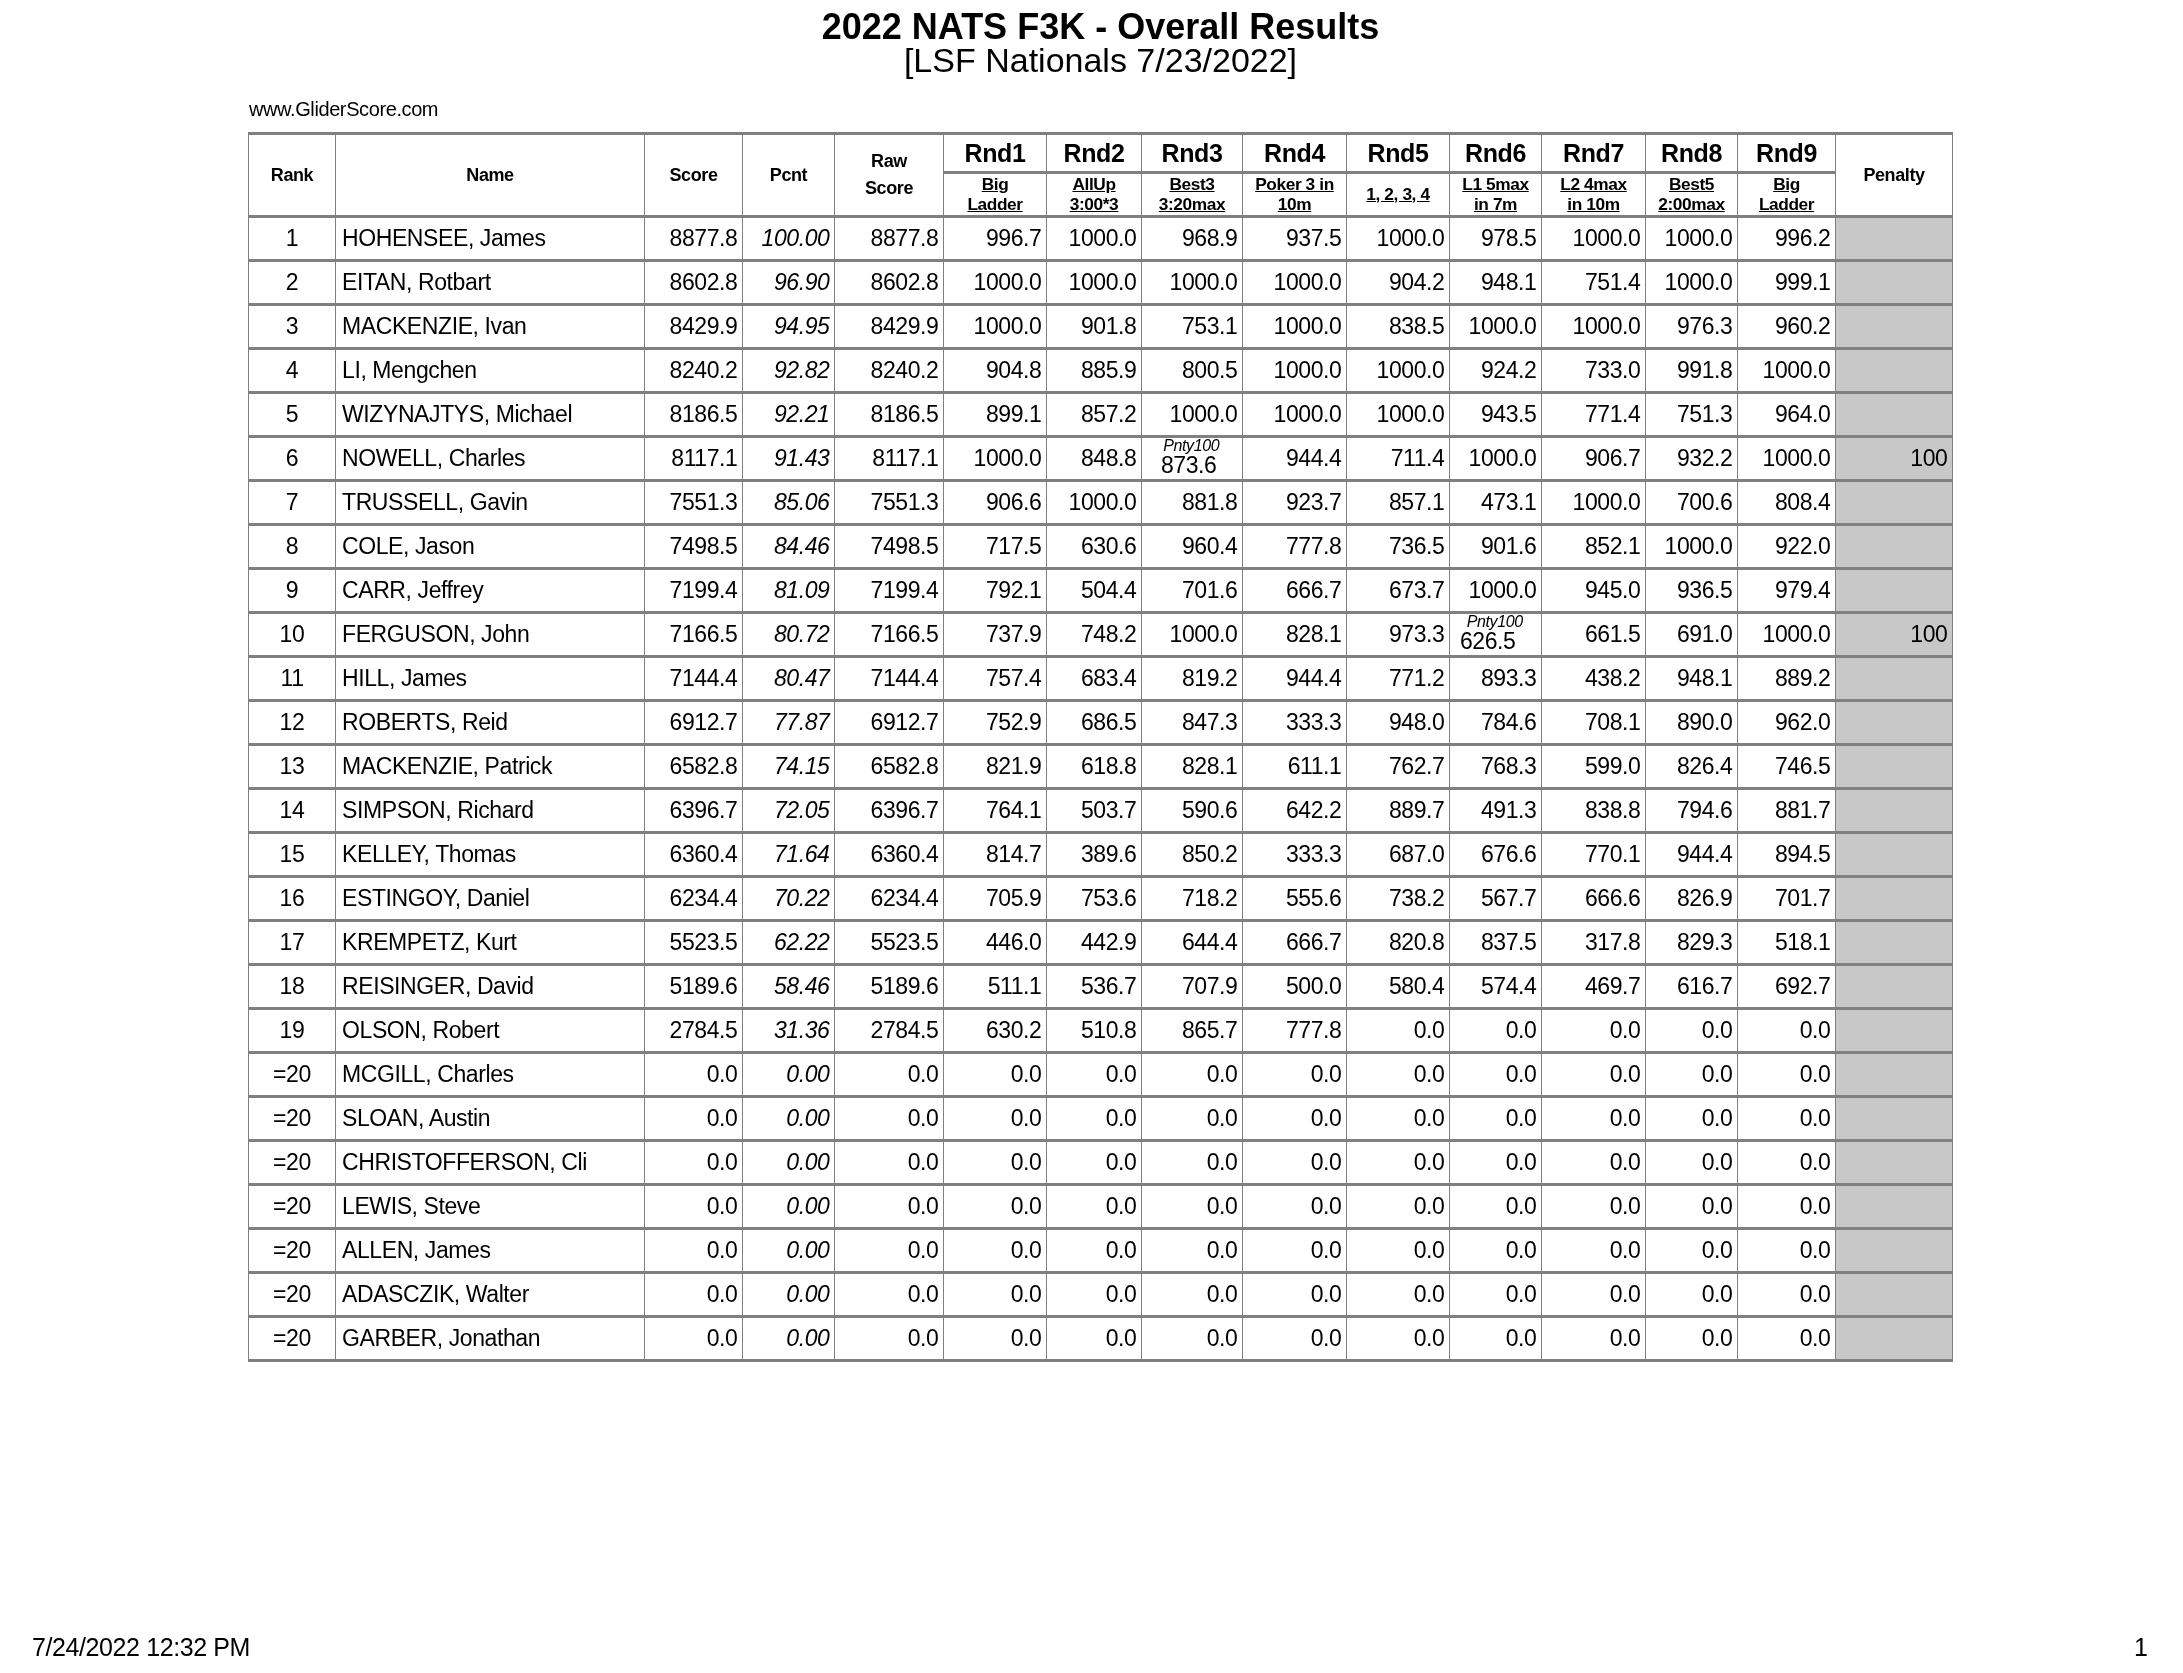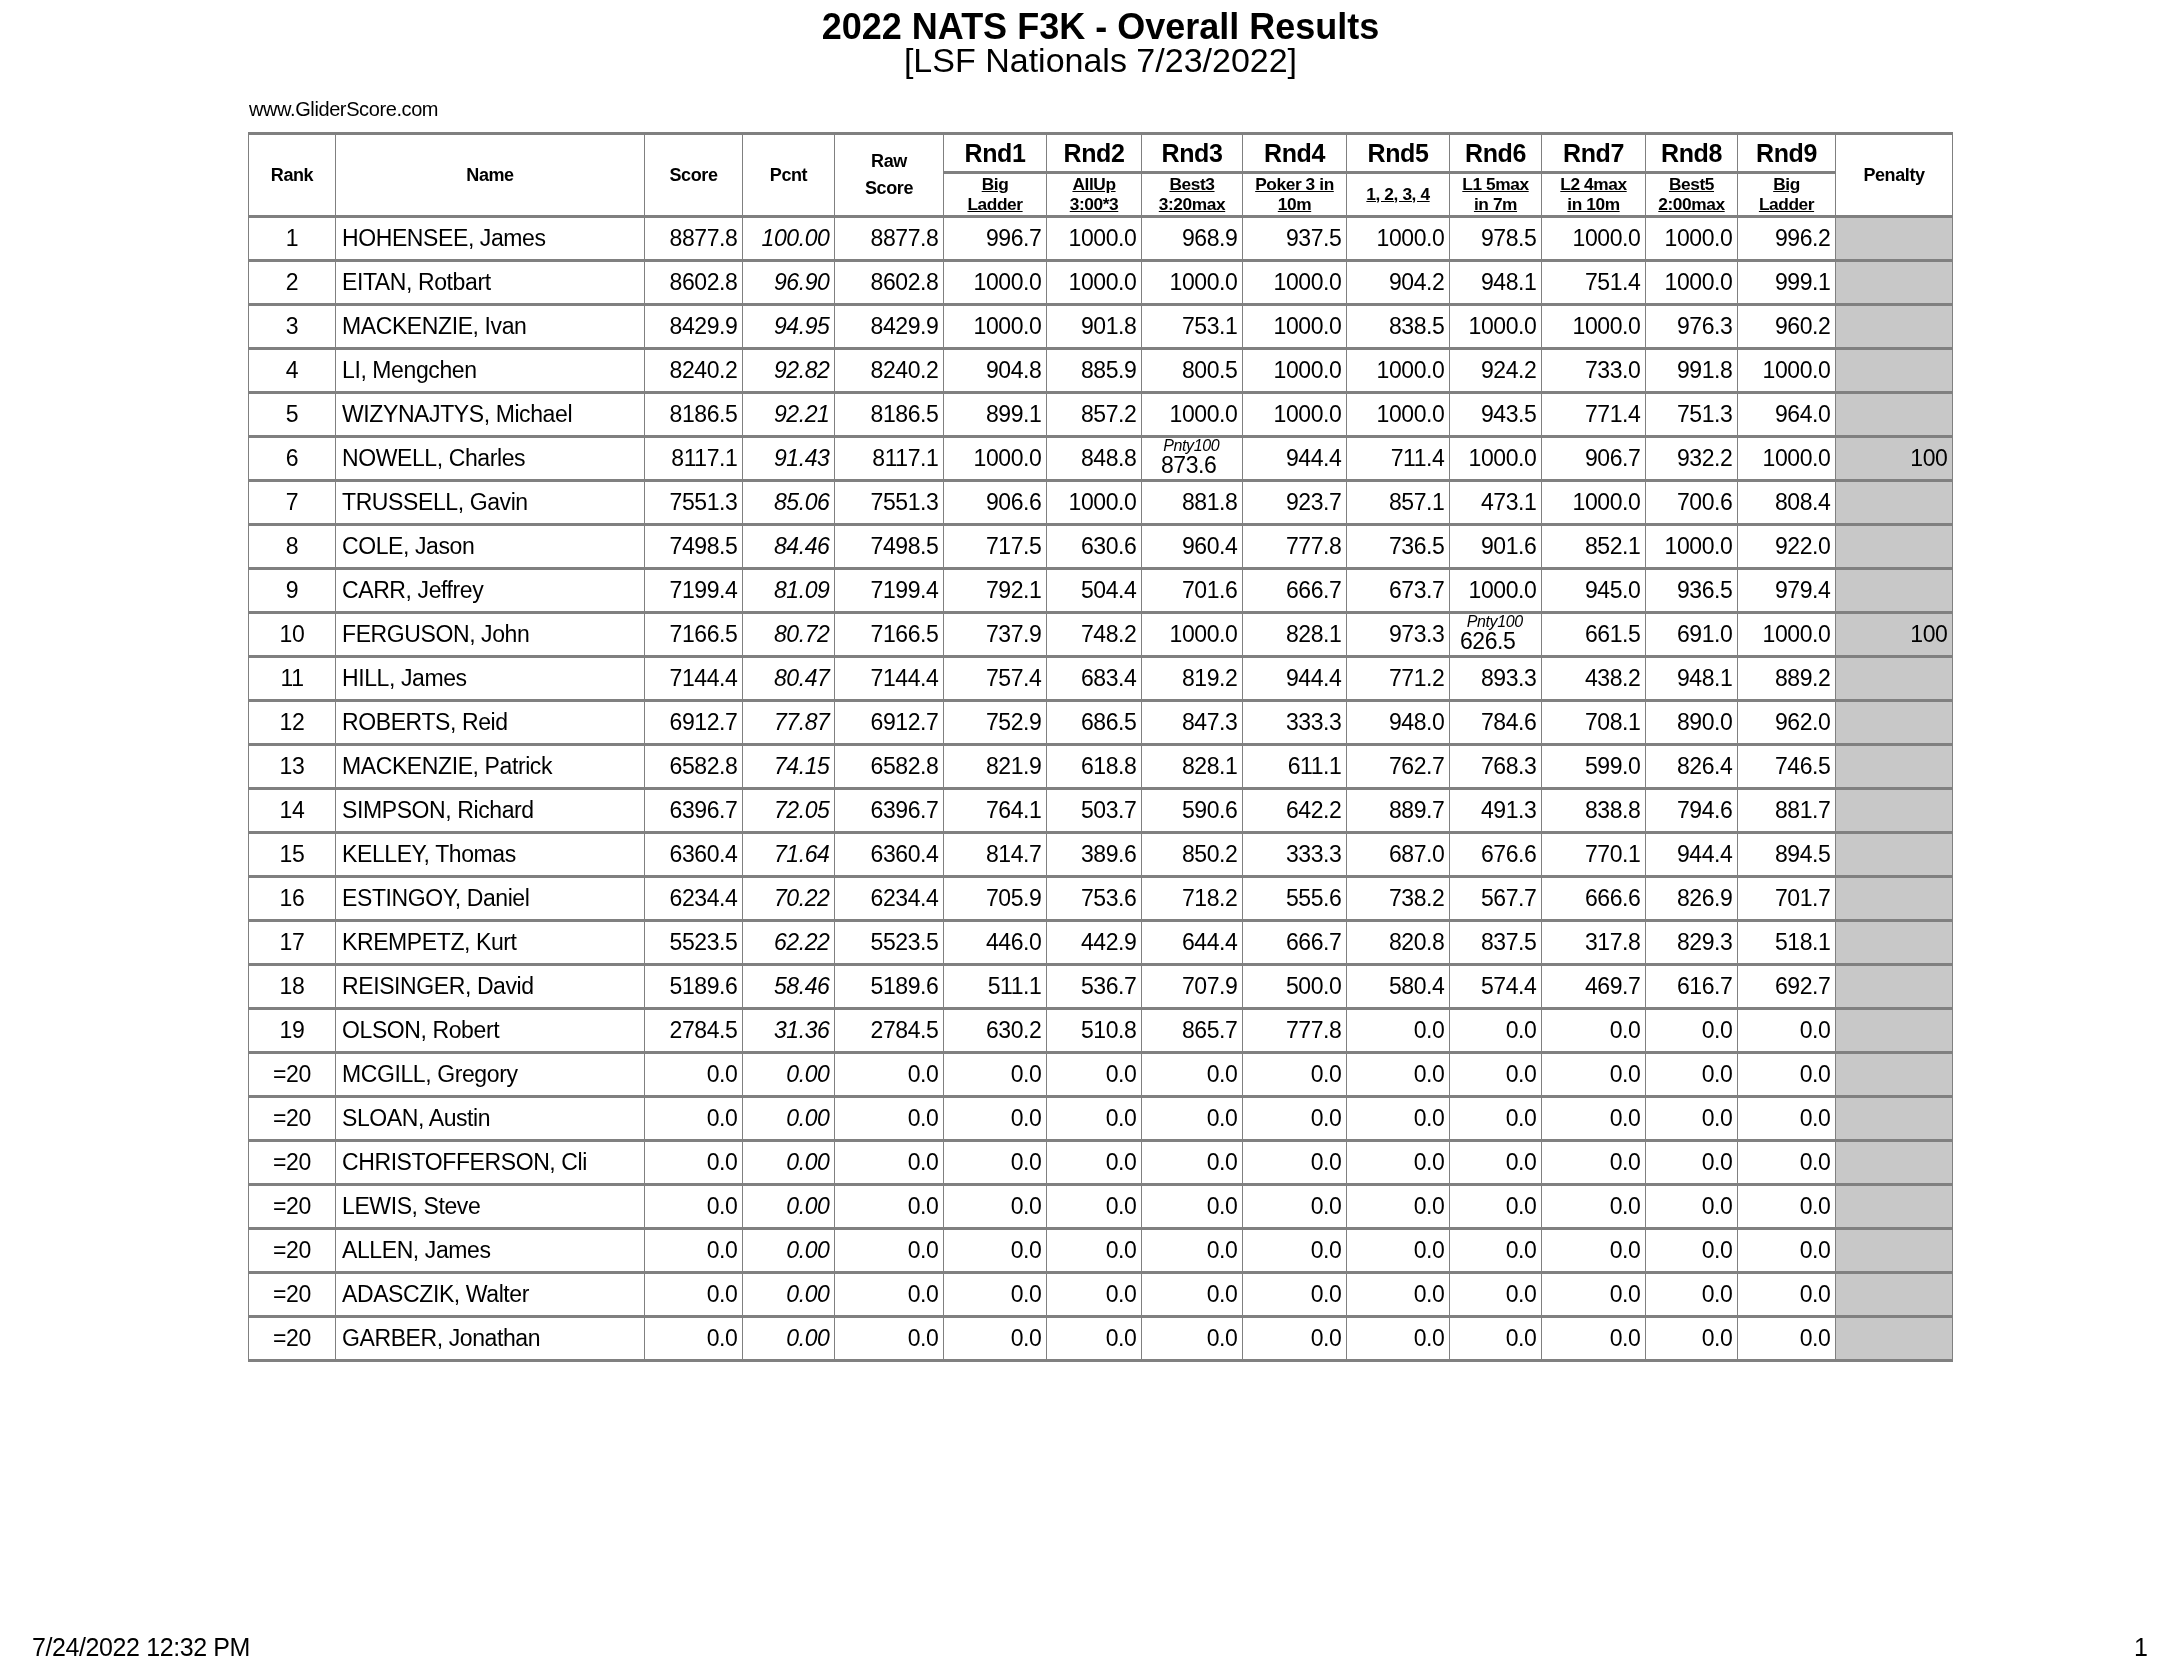--- a/index.html
+++ b/index.html
@@ -437,21 +437,21 @@
         <td class="num">777.8</td>
         <td class="num">0.0</td>
         <td class="num">0.0</td>
         <td class="num">0.0</td>
         <td class="num">0.0</td>
         <td class="num">0.0</td>
         <td class="num pen"></td>
       </tr>
       <tr>
         <td class="rank">=20</td>
-        <td class="name">MCGILL, Gregory</td>
+        <td class="name">MCGILL, Charles</td>
         <td class="num">0.0</td>
         <td class="num pcnt">0.00</td>
         <td class="num">0.0</td>
         <td class="num">0.0</td>
         <td class="num">0.0</td>
         <td class="num">0.0</td>
         <td class="num">0.0</td>
         <td class="num">0.0</td>
         <td class="num">0.0</td>
         <td class="num">0.0</td>

